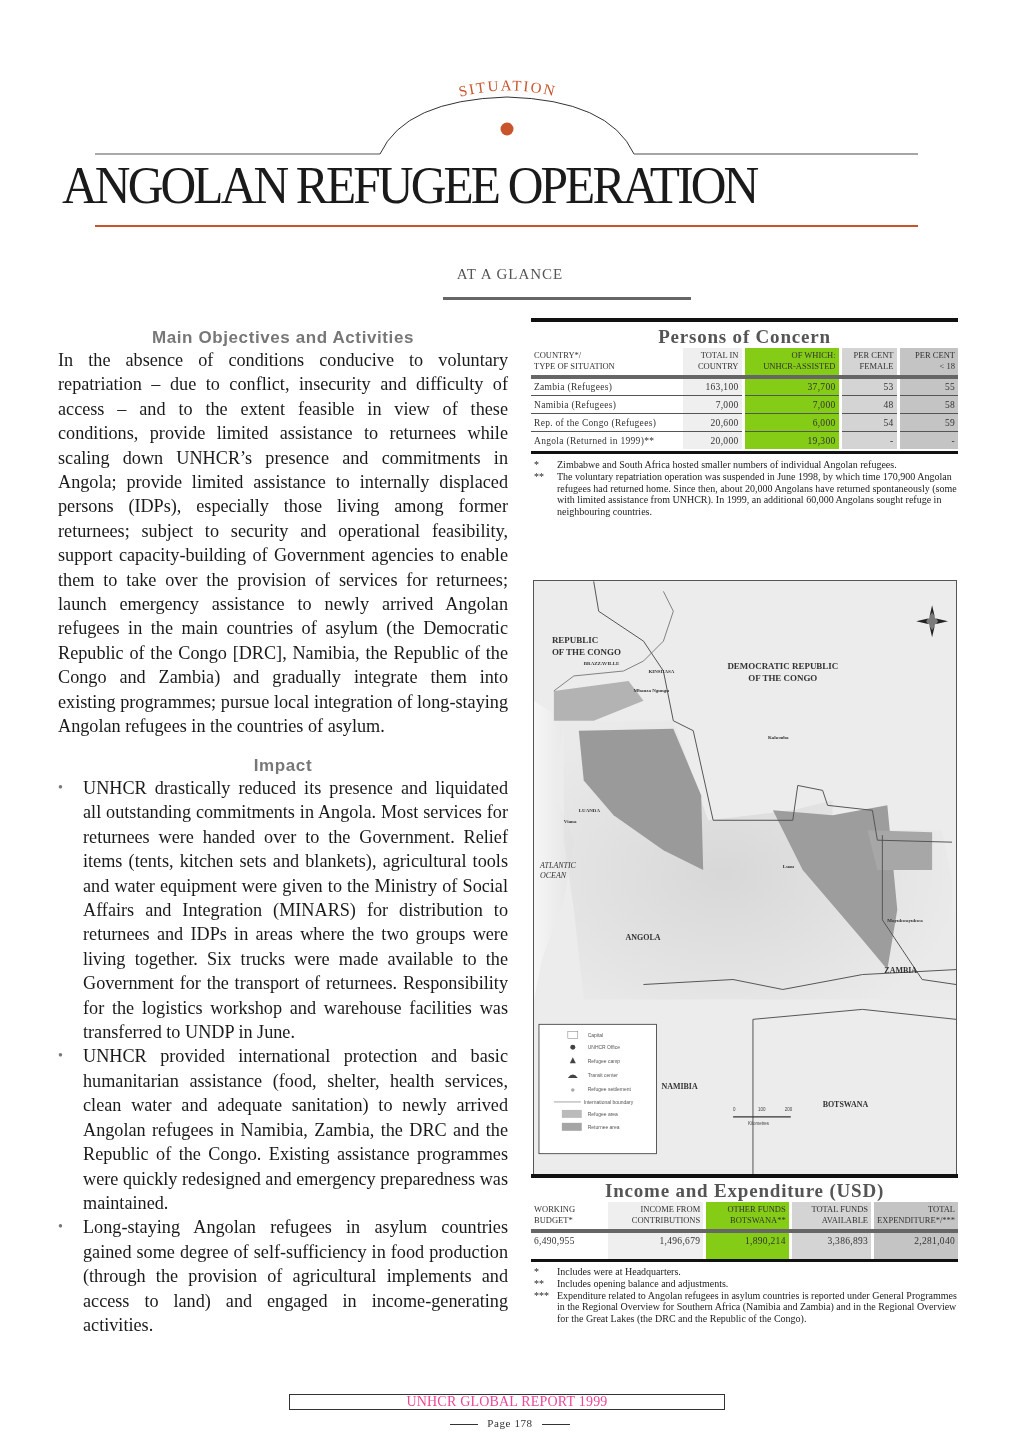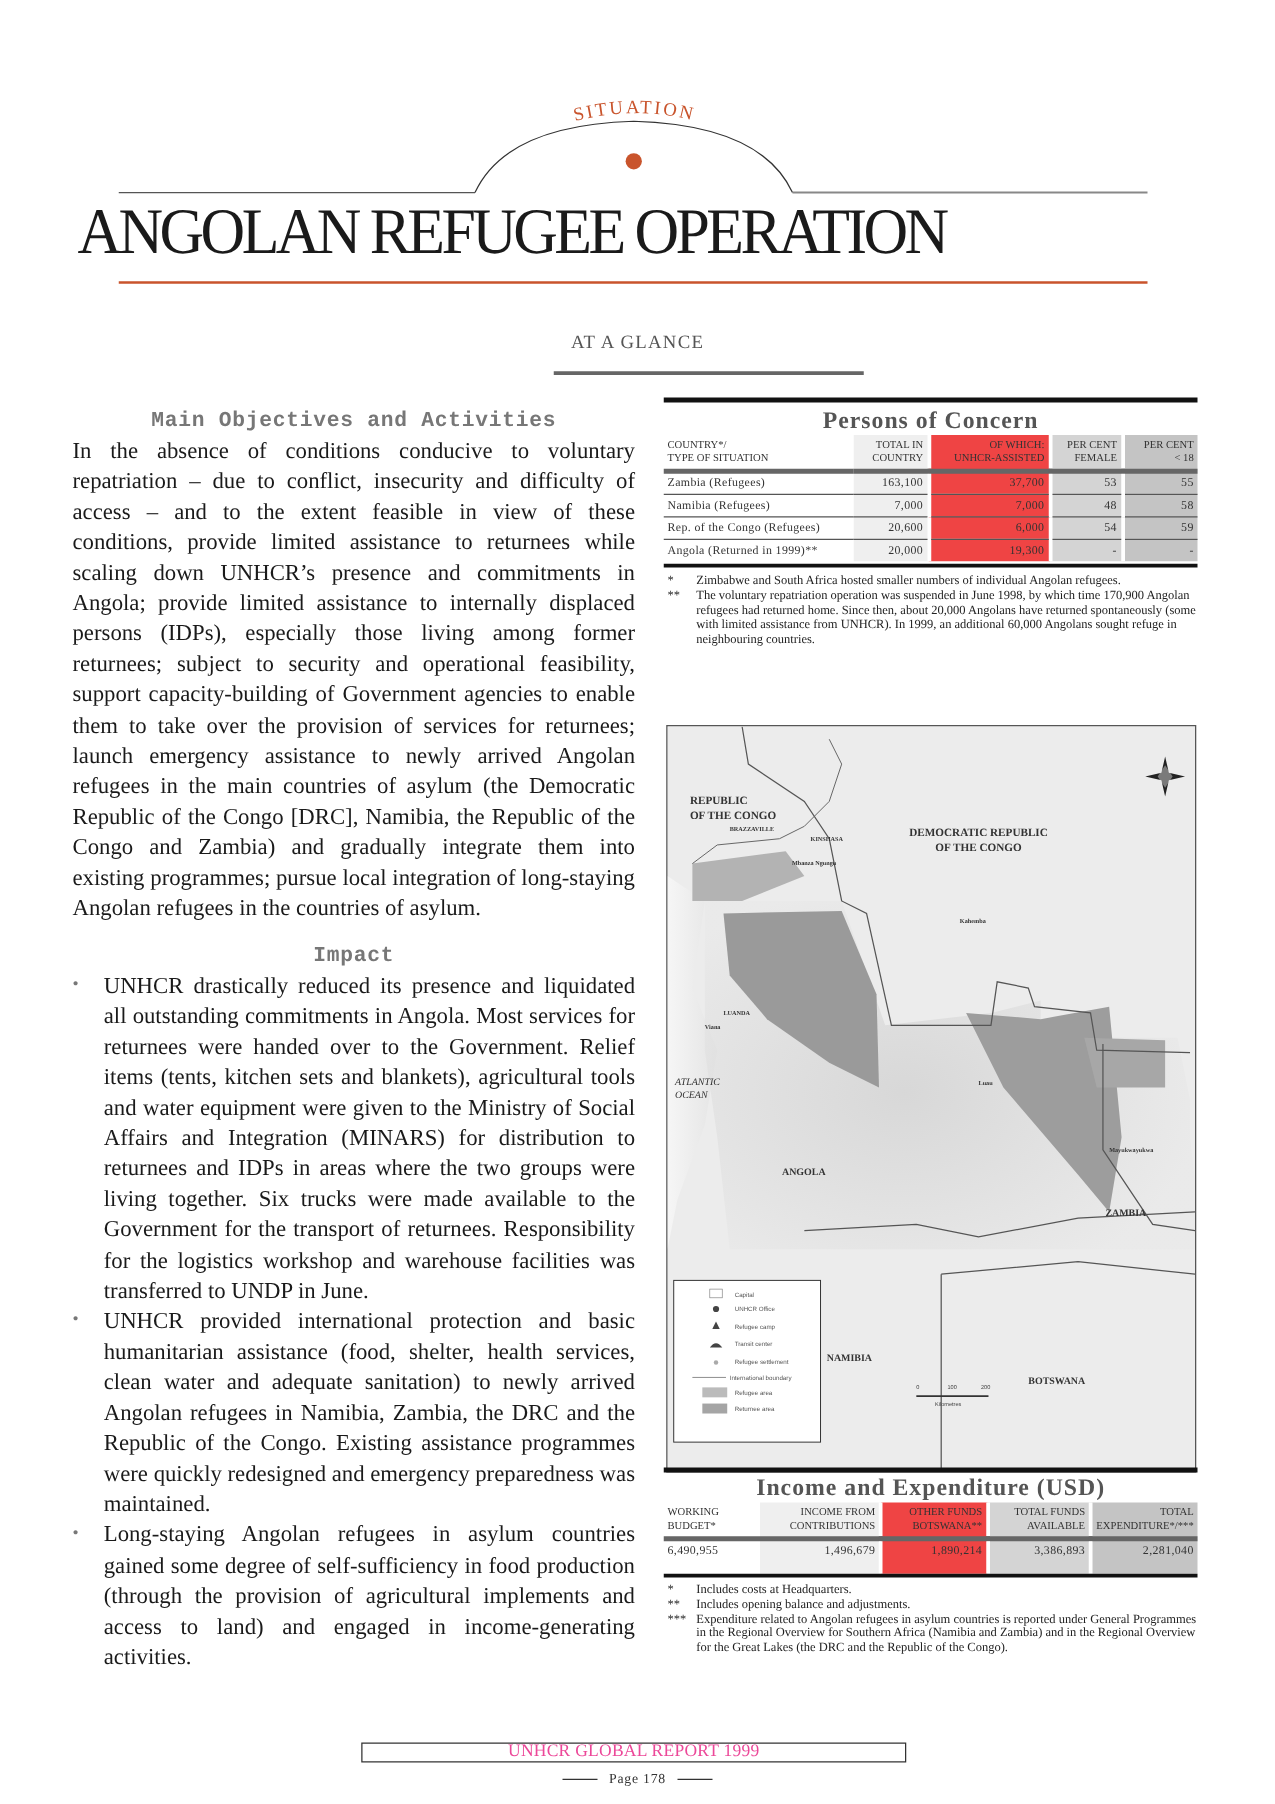--- a/index.html
+++ b/index.html
@@ -13,39 +13,39 @@
     font-size: 52px; letter-spacing: -3px; color: #1a1a1a;
     transform: scaleX(0.95); transform-origin: left top; white-space: nowrap;
     font-family: "Liberation Serif", serif; line-height: 1;
   }
   .title-rule { position: absolute; left: 95px; top: 225px; width: 823px; height: 2px; background: #c9542c; }
   .glance { position: absolute; left: 0; width: 1020px; top: 266px; text-align: center; font-size: 15px; letter-spacing: 1px; color: #555; font-family: "Liberation Serif", serif; }
   .glance-rule { position: absolute; left: 443px; top: 297px; width: 248px; height: 3px; background: #666; }
 
   
   .left-col { position: absolute; left: 58px; top: 328px; width: 450px; }
-  .section-heading { text-align: center; font-size: 17px; letter-spacing: 0.6px; color: #777; font-family: Liberation Mono, monospace; line-height: 20px; }
+  .section-heading { text-align: center; font-size: 17px; letter-spacing: 0.6px; color: #777; font-family: Liberation Sans, sans-serif; line-height: 20px; }
   .body-text { font-size: 18.2px; line-height: 24.4px; text-align: justify; color: #1a1a1a; }
   .impact-block { position: absolute; left: 58px; top: 756px; width: 450px; }
   .bullet-list { list-style: none; }
   .bullet-list li { position: relative; padding-left: 25px; font-size: 18.2px; line-height: 24.4px; text-align: justify; }
   .bullet-list li .bullet { position: absolute; left: 0; top: 0; color: #777; font-size: 14px; }
 
   
   .right-col { position: absolute; left: 531px; width: 427px; }
   .thick-rule { height: 4px; background: #111; width: 100%; }
   .box-title { text-align: center; font-size: 19px; letter-spacing: 0.8px; color: #555; line-height: 22px; margin-top: 4px; }
 
   table.data { border-collapse: collapse; width: 100%; font-family: "Liberation Serif", serif; }
   table.data th { font-weight: normal; font-size: 8.5px; line-height: 11px; color: #333; vertical-align: bottom; padding: 2px 3px 3px 3px; text-align: right; }
   table.data th.left, table.data td.left { text-align: left; }
   table.data td { font-size: 9.5px; letter-spacing: 0.3px; color: #333; padding: 3px 3px 2px 3px; text-align: right; border-bottom: 1px solid #555; height: 18px; }
   table.data thead tr { border-bottom: 4px solid #666; }
   .c1 { background: #efefef; }
-  .c2 { background: #ef4444; }
+  .c2 { background: #84cc16; }
   .c3 { background: #d4d4d4; }
   .c4 { background: #c4c4c4; }
   .gap { border-left: 3px solid #fff; }
 
   .notes { font-size: 10px; line-height: 11.8px; color: #222; }
   .notes .note { display: flex; }
   .notes .mark { width: 26px; flex: none; padding-left: 3px; }
 
   
   .map { position: absolute; left: 533px; top: 580px; width: 424px; height: 598px; border: 1px solid #555; overflow: hidden; background: #e8e8e8; }
@@ -253,21 +253,21 @@
         <td class="c2 gap" style="border-bottom:none;vertical-align:top;">1,890,214</td>
         <td class="c3 gap" style="border-bottom:none;vertical-align:top;">3,386,893</td>
         <td class="c4 gap" style="border-bottom:none;vertical-align:top;">2,281,040</td>
       </tr>
     </tbody>
   </table>
   <div class="thick-rule" style="height:3px;"></div>
   <div class="notes" style="margin-top:4px;">
     <div class="note">
         <span class="mark">*</span>
-        <span>Includes costs at Headquarters.</span>
+        <span>Includes were at Headquarters.</span>
       </div>
     <div class="note">
         <span class="mark">**</span>
         <span>Includes opening balance and adjustments.</span>
       </div>
     <div class="note">
         <span class="mark">***</span>
         <span>Expenditure related to Angolan refugees in asylum countries is reported under General Programmes in the Regional Overview for Southern Africa (Namibia and Zambia) and in the Regional Overview for the Great Lakes (the DRC and the Republic of the Congo).</span>
       </div>
   </div>

